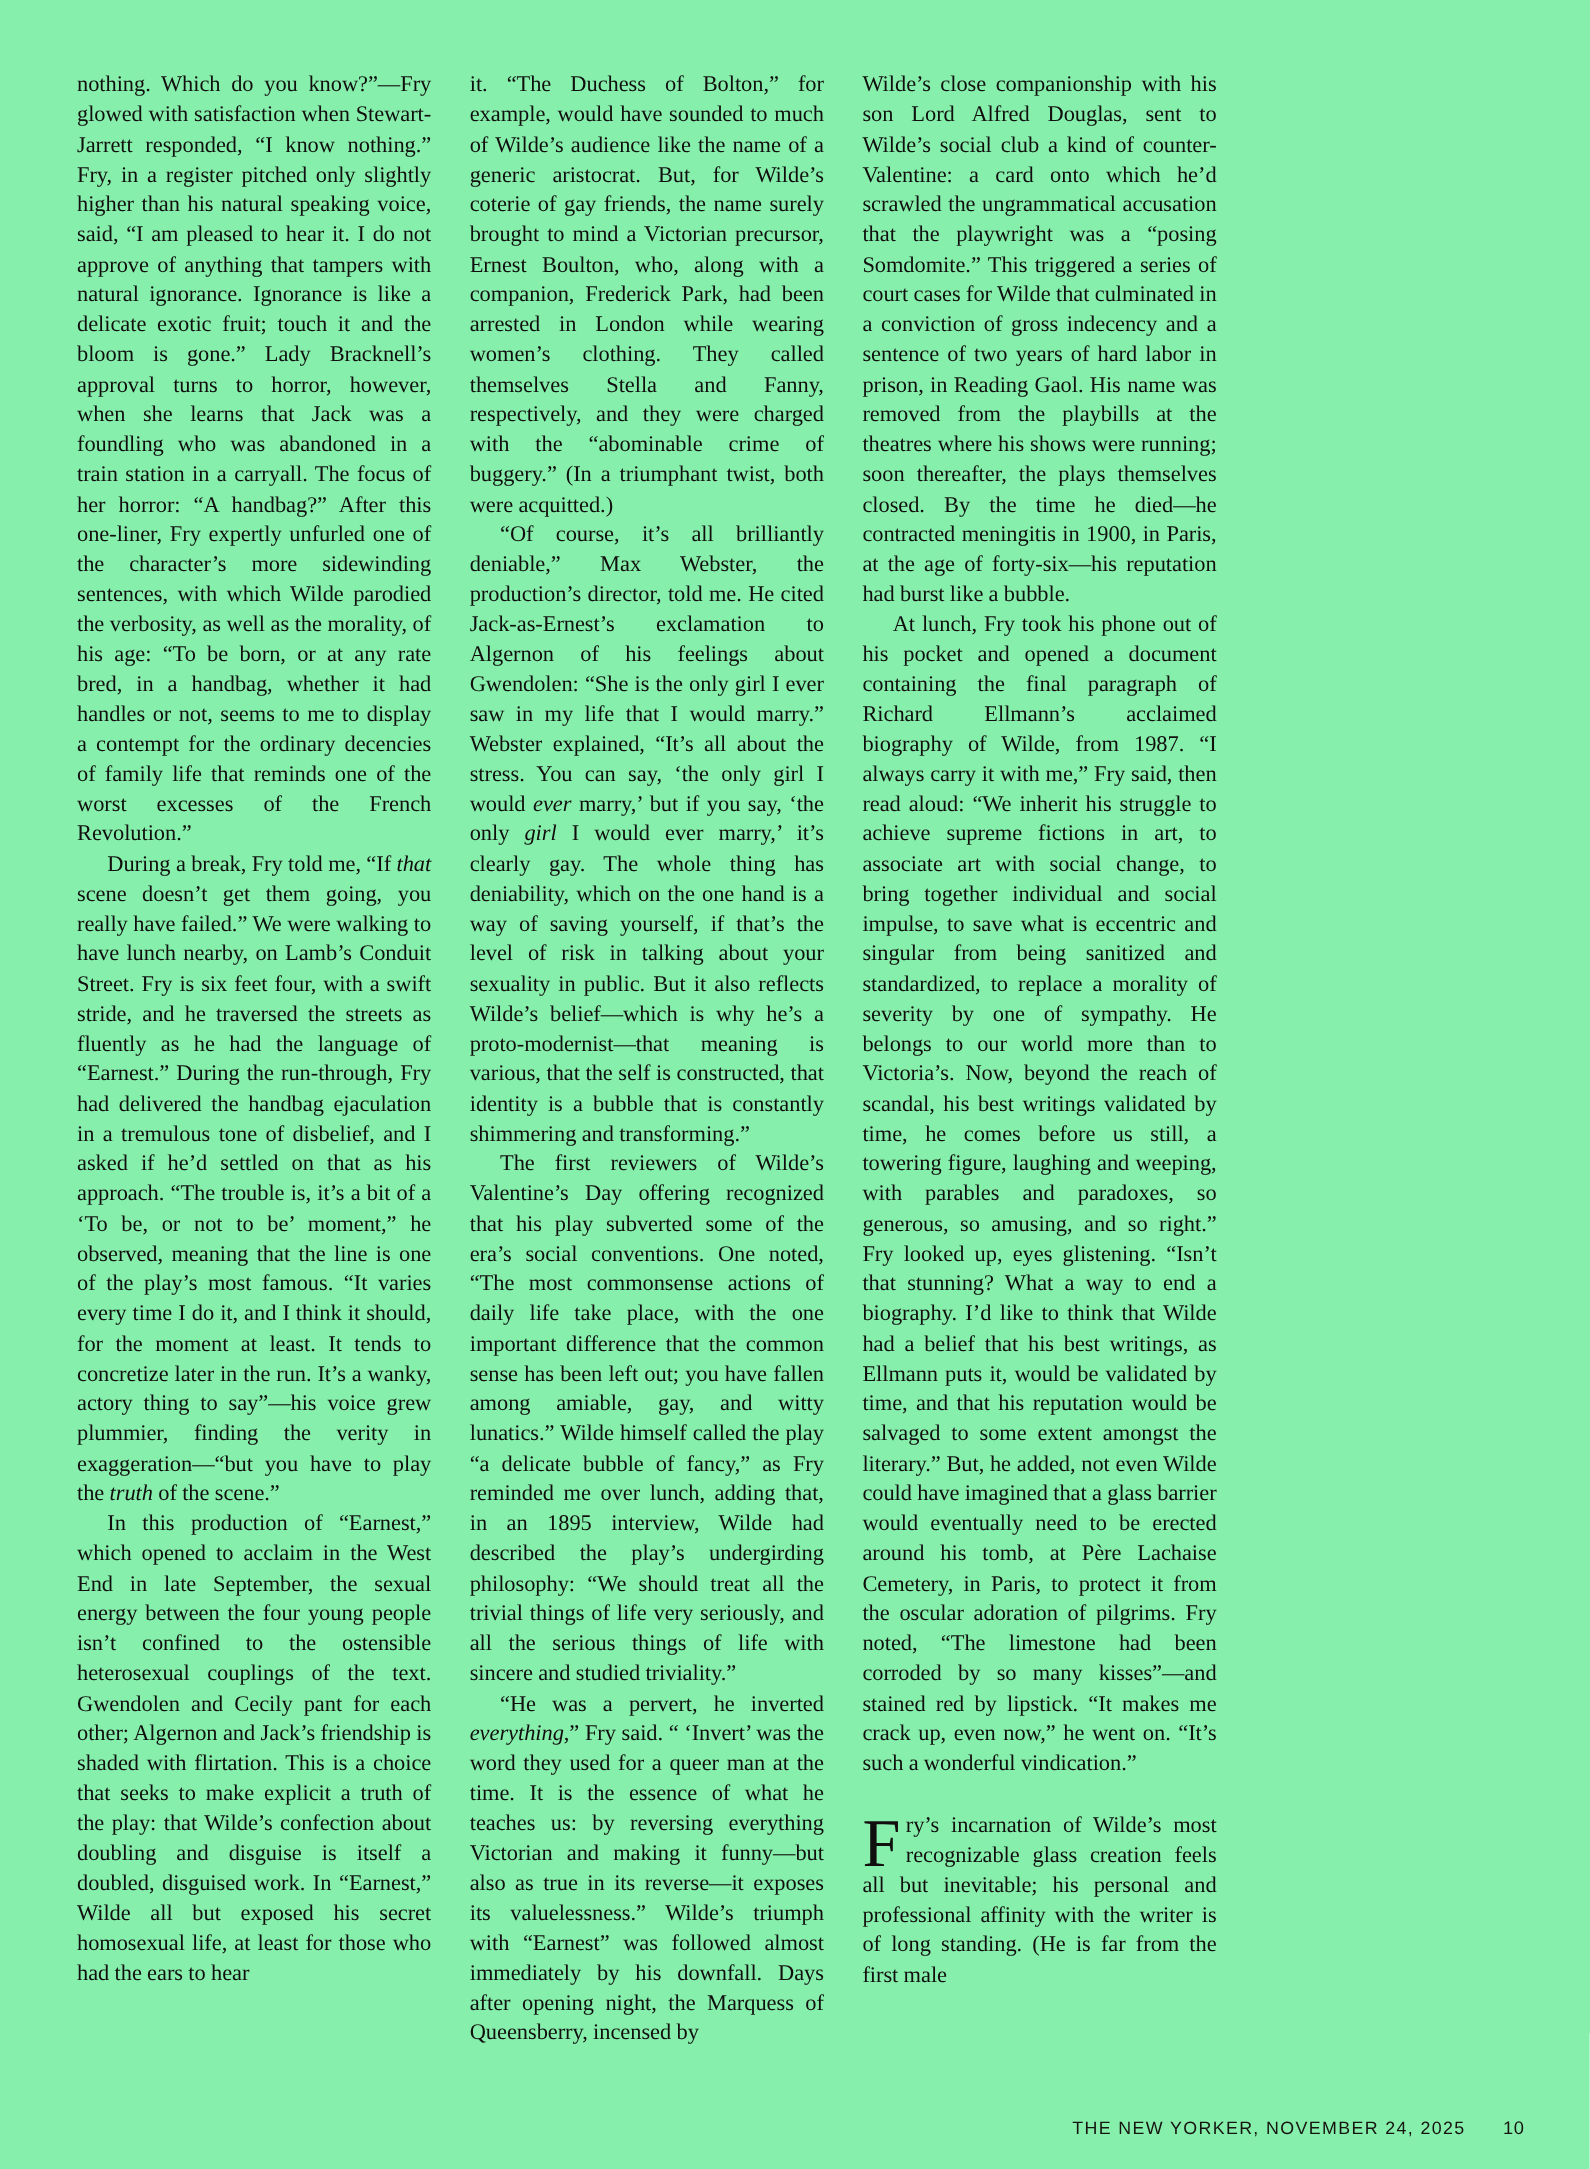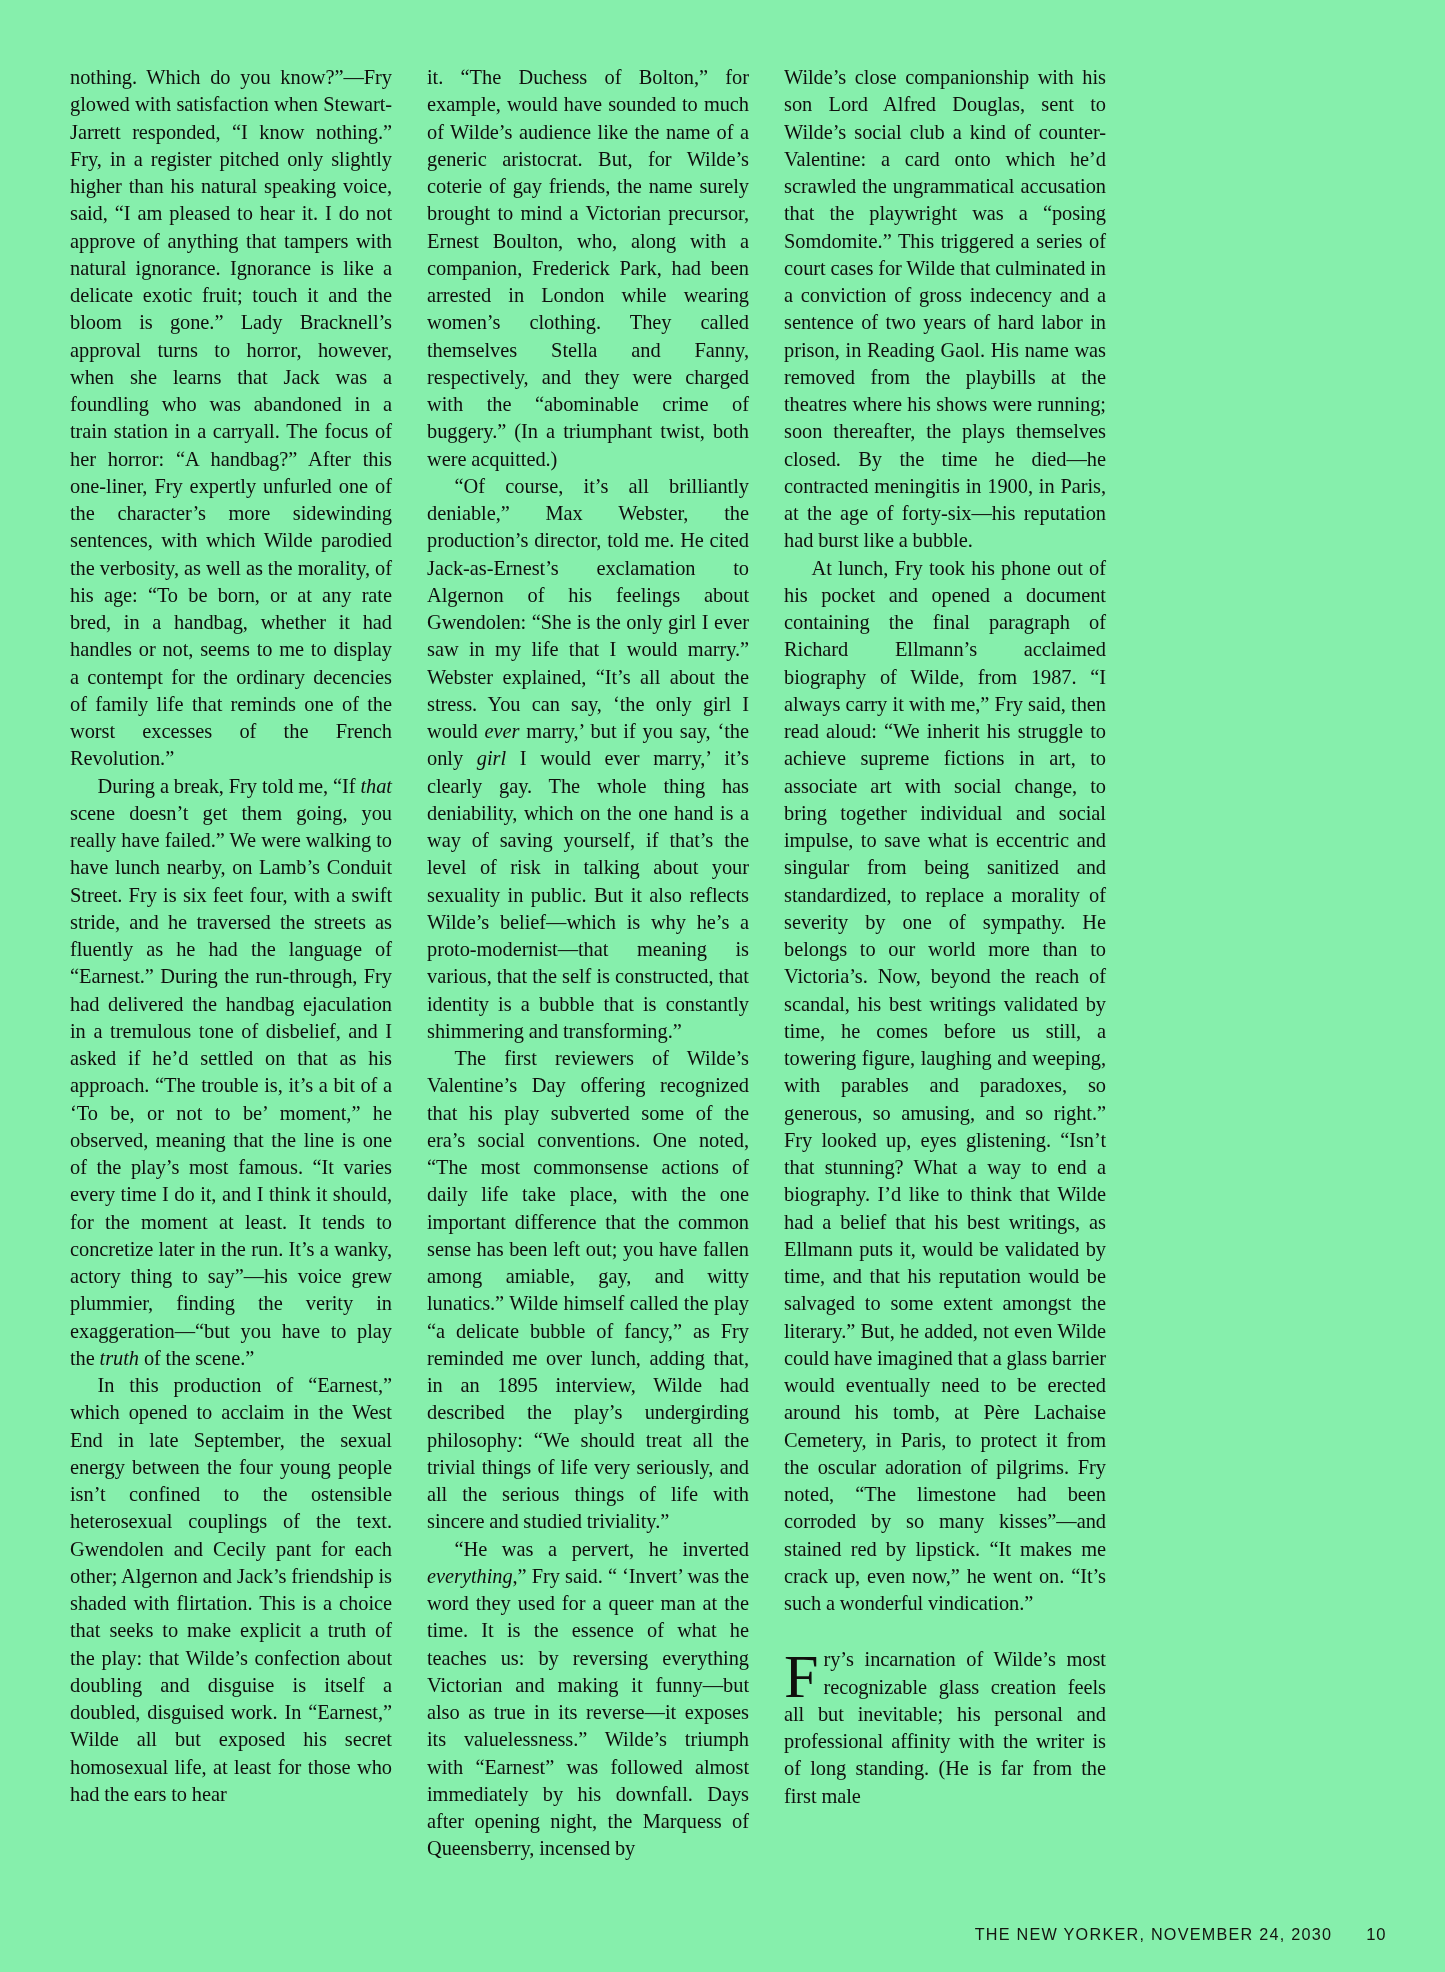--- a/index.html
+++ b/index.html
@@ -132,18 +132,18 @@
       <p class="indent"><span>At lunch, Fry took his phone out of his pocket and opened a document containing the final paragraph of Richard Ellmann’s acclaimed biography of Wilde, from 1987. “I always carry it with me,” Fry said, then read aloud: “We inherit his struggle to achieve supreme fictions in art, to associate art with social change, to bring together individual and social impulse, to save what is eccentric and singular from being sanitized and standardized, to replace a morality of severity by one of sympathy. He belongs to our world more than to Victoria’s. Now, beyond the reach of scandal, his best writings validated by time, he comes before us still, a towering figure, laughing and weeping, with parables and paradoxes, so generous, so amusing, and so right.” Fry looked up, eyes glistening. “Isn’t that stunning? What a way to end a biography. I’d like to think that Wilde had a belief that his best writings, as Ellmann puts it, would be validated by time, and that his reputation would be salvaged to some extent amongst the literary.” But, he added, not even Wilde could have imagined that a glass barrier would eventually need to be erected around his tomb, at Père Lachaise Cemetery, in Paris, to protect it from the oscular adoration of pilgrims. Fry noted, “The limestone had been corroded by so many kisses”—and stained red by lipstick. “It makes me crack up, even now,” he went on. “It’s such a wonderful vindication.”</span></p>
       <p class="dropcap-para">
         <span class="dropcap">F</span><span>ry’s incarnation of Wilde’s most recognizable glass creation feels all but inevitable; his personal and professional affinity with the writer is of long standing. (He is far from the first male</span>
       </p>
     </div>
 
   </div>
 
   <div class="folio">
     <div class="folio-inner">
-      <span class="folio-text">THE NEW YORKER, NOVEMBER 24, 2030</span>
+      <span class="folio-text">THE NEW YORKER, NOVEMBER 24, 2025</span>
       <span class="folio-page">10</span>
     </div>
   </div>
 
 </div>
 
 </body></html>

